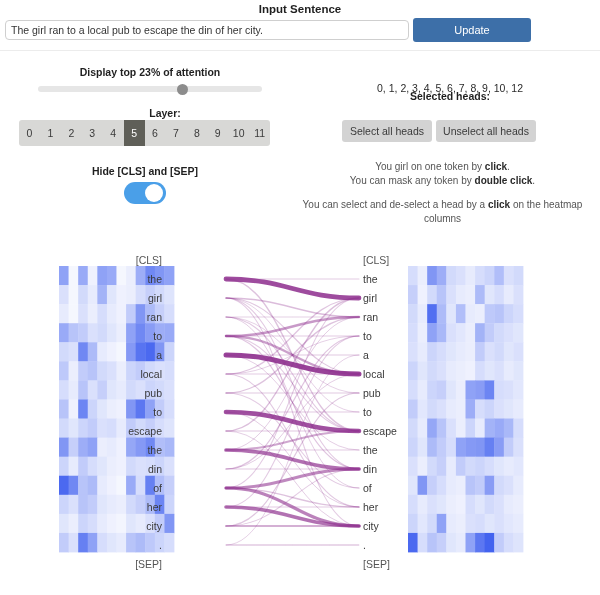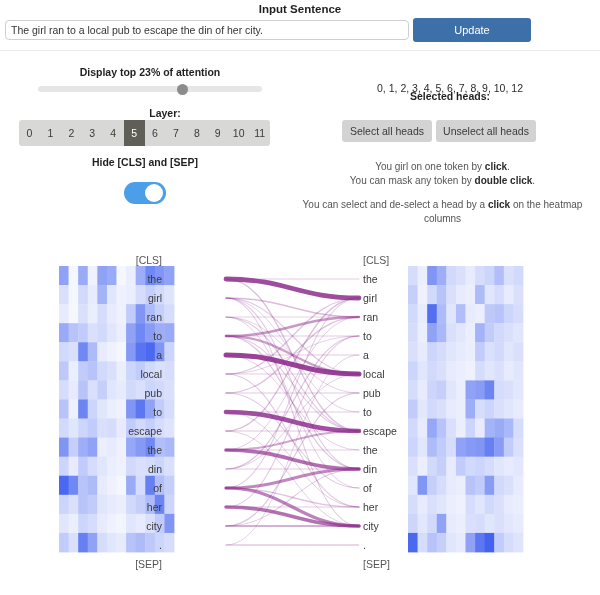--- a/index.html
+++ b/index.html
@@ -142,21 +142,21 @@
     user-select: none;
   }
   .layer-cell.selected {
     background: #5f5f58;
     color: #ffffff;
   }
 
   
   .toggle-label {
     position: absolute;
-    left: 0; top: 156px;
+    left: 0; top: 165px;
     width: 290px;
     text-align: center;
     font-size: 10.5px;
     font-weight: bold;
     color: #1f1f1f;
   }
   .toggle {
     position: absolute;
     left: 124px; top: 182px;
     width: 42px; height: 22px;

